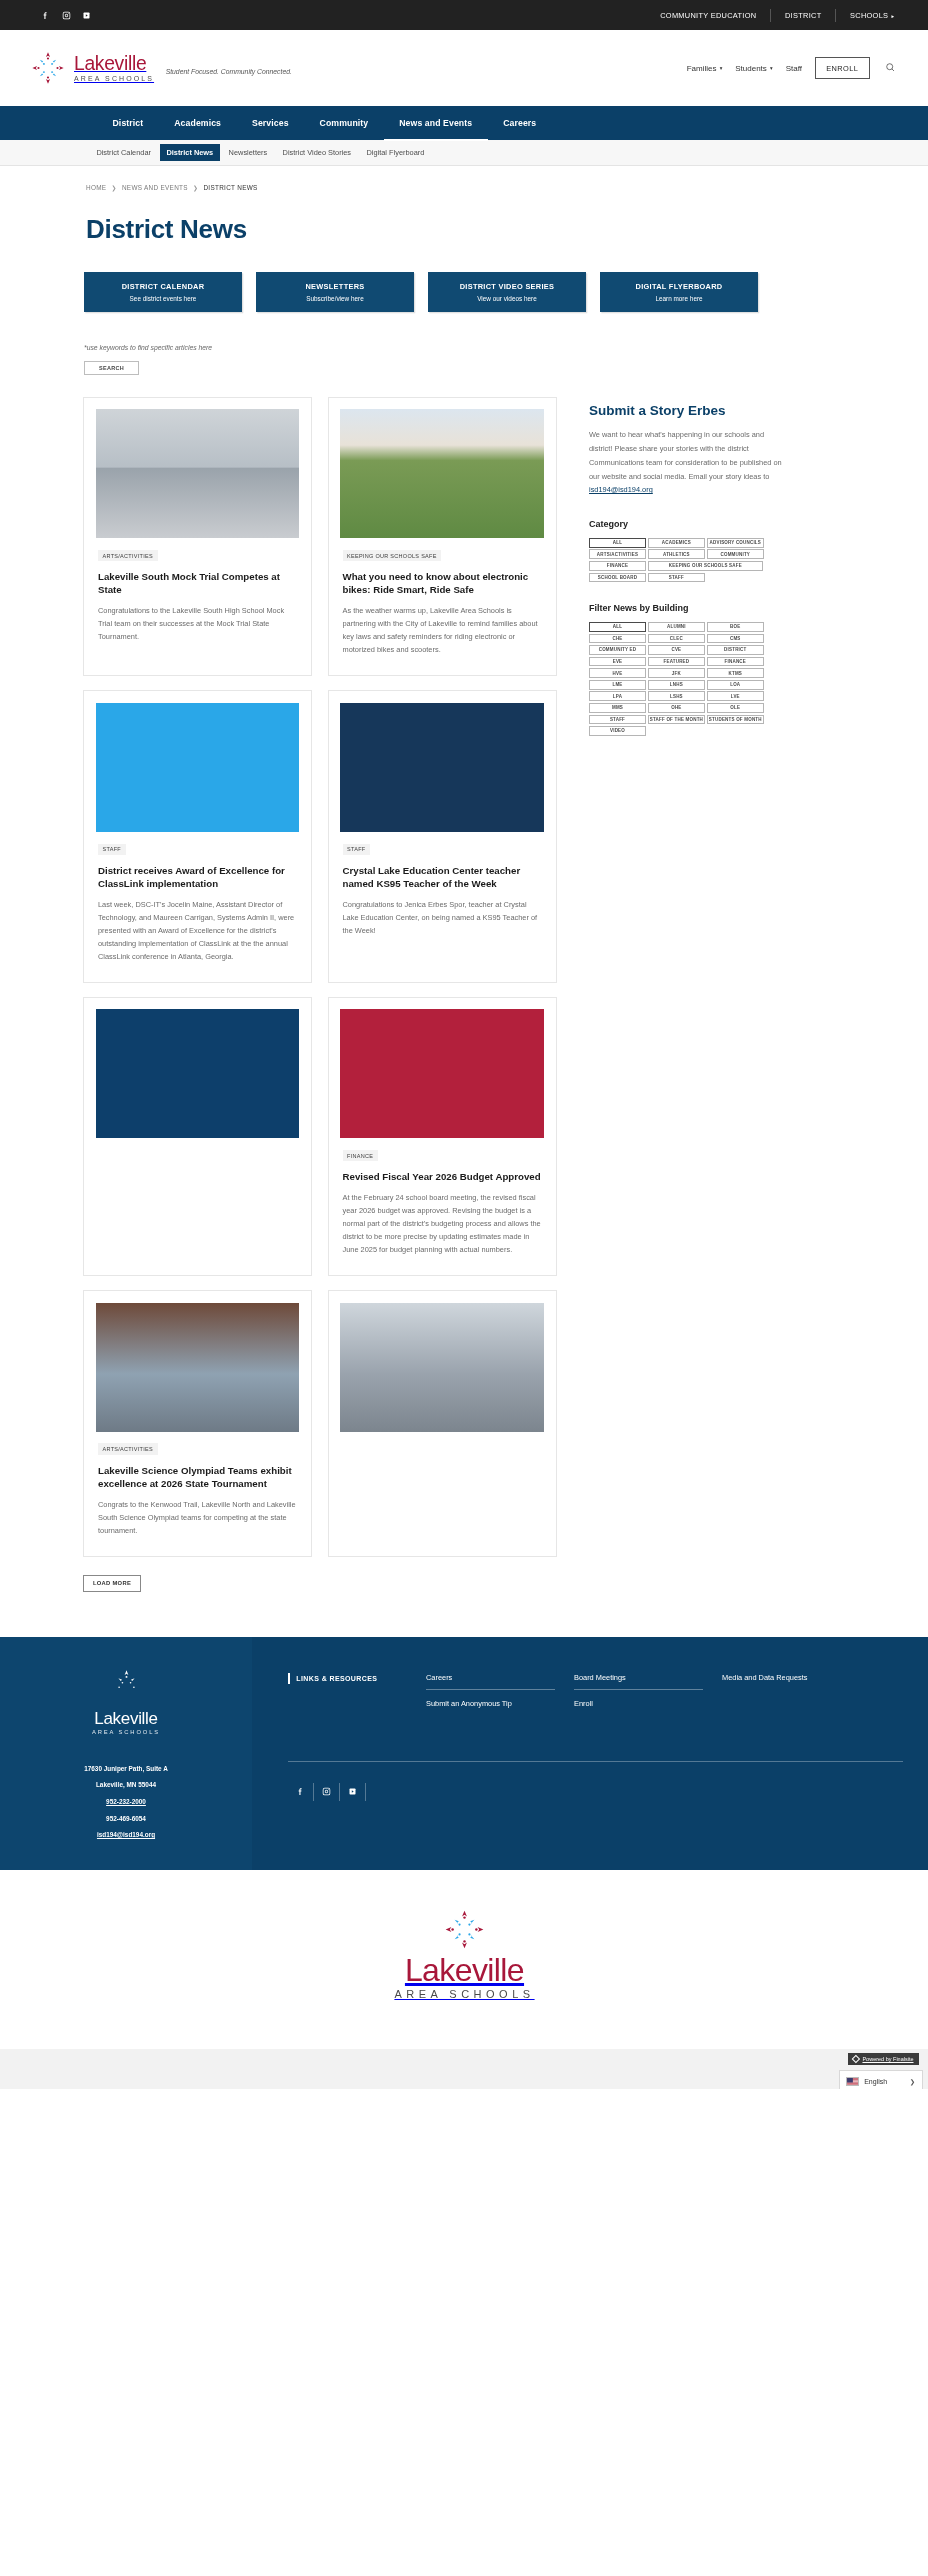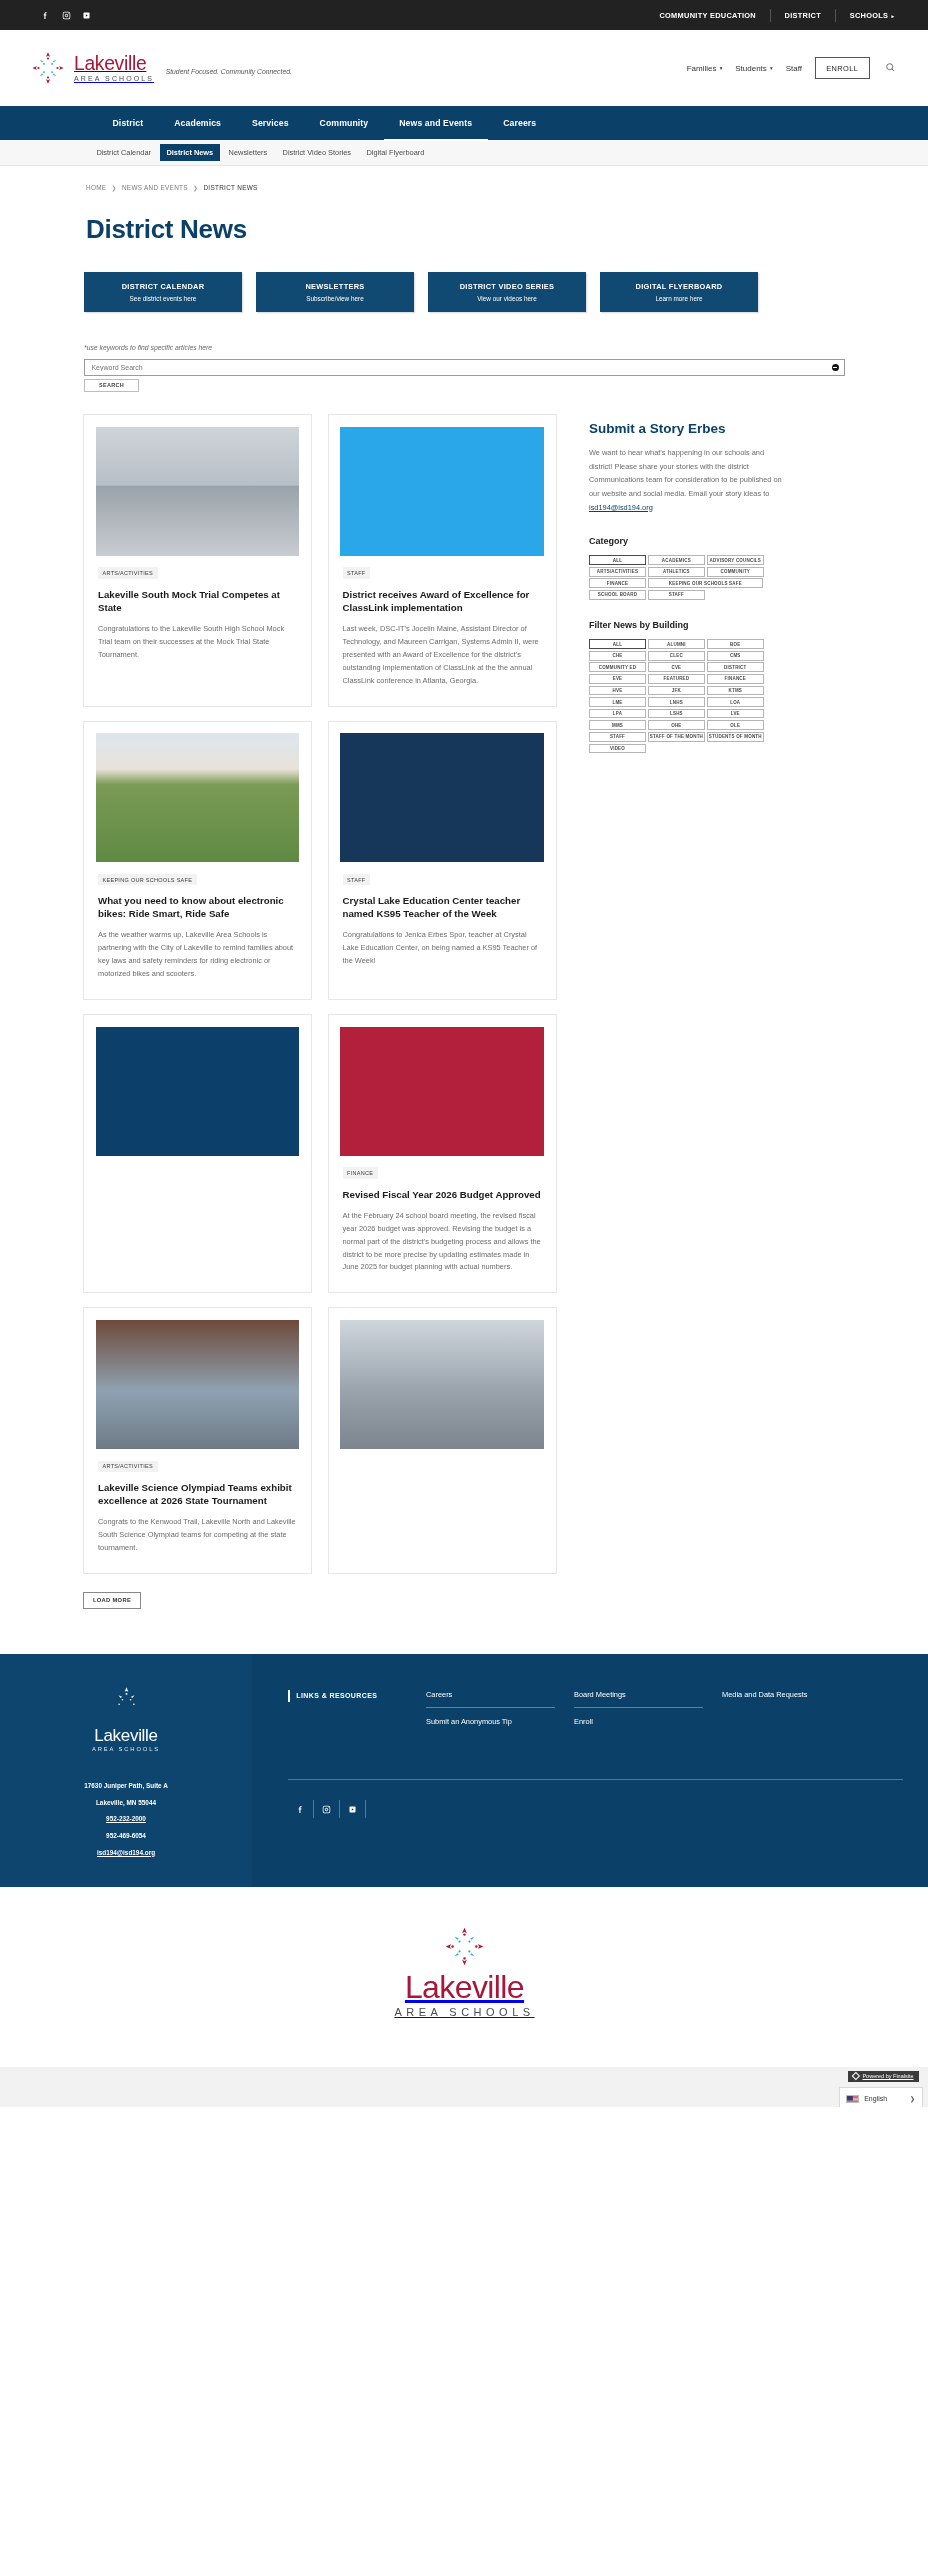--- a/index.html
+++ b/index.html
@@ -15,21 +15,21 @@
   
   .utility-bar {
     height:30px; background:#222222; display:flex; align-items:center;
     padding:0 20.6px;
   }
   .util-social { display:flex; align-items:center; gap:9px; margin-left:19.3px; }
   .util-social .sico { width:11.6px; height:11.6px; display:flex; align-items:center; justify-content:center; color:#fff; }
   .util-social .sico svg { width:9px; height:9px; fill:#fff; }
   .util-right { margin-left:auto; display:flex; align-items:center; }
   .util-link {
-    color:#fff; font-size:7.4px; font-weight:bold; letter-spacing:0.3px;
+    color:#fff; font-size:7.4px; font-weight:normal; letter-spacing:0.3px;
     padding:0 14px; text-decoration:none; white-space:nowrap;
     font-family:"Liberation Sans", sans-serif;
   }
   .util-sep { width:0.6px; height:13px; background:#555; }
   .caret-sm { display:inline-block; margin-left:3.2px; font-size:5.2px; vertical-align:middle; }
 
   
   .header { height:76px; background:#fff; display:flex; align-items:center; padding:0 31px; }
   .brand { display:flex; align-items:center; gap:9px; margin-left:0px; }
   .brand-logo { width:34px; height:34px; position:relative; flex:0 0 34px; }
@@ -323,24 +323,20 @@
       <span class="s">View our videos here</span>
     </a>
     <a class="cta" href="#">
       <span class="t">DIGITAL FLYERBOARD</span>
       <span class="s">Learn more here</span>
     </a>
   </div>
 
   <div class="search-hint">*use keywords to find specific articles here</div>
   <div class="search-wrap">
-    <div class="search-field">
-      <input type="text" placeholder="Keyword Search" style="">
-      <span class="clear-btn"></span>
-    </div>
     <button class="search-btn">SEARCH</button>
   </div>
 
   <div class="content">
 
     <div class="news-col">
       <div class="news-grid">
 
         <article class="card">
           <div class="card-thumb">
@@ -348,37 +344,37 @@
             </div>
           <div class="card-body">
             <span class="tag">ARTS/ACTIVITIES</span>
             <h3 class="card-title">Lakeville South Mock Trial Competes at State</h3>
             <p class="card-text">Congratulations to the Lakeville South High School Mock Trial team on their successes at the Mock Trial State Tournament.</p>
           </div>
         </article>
 
         <article class="card">
           <div class="card-thumb">
+              <div class="ph ph-bike"></div>
+            </div>
+          <div class="card-body">
+            <span class="tag">KEEPING OUR SCHOOLS SAFE</span>
+            <h3 class="card-title">What you need to know about electronic bikes: Ride Smart, Ride Safe</h3>
+            <p class="card-text">As the weather warms up, Lakeville Area Schools is partnering with the City of Lakeville to remind families about key laws and safety reminders for riding electronic or motorized bikes and scooters.</p>
+          </div>
+        </article>
+
+        <article class="card">
+          <div class="card-thumb">
               <div class="ph ph-award"></div>
             </div>
           <div class="card-body">
             <span class="tag">STAFF</span>
             <h3 class="card-title">District receives Award of Excellence for ClassLink implementation</h3>
             <p class="card-text">Last week, DSC-IT's Jocelin Maine, Assistant Director of Technology, and Maureen Carrigan, Systems Admin II, were presented with an Award of Excellence for the district's outstanding implementation of ClassLink at the the annual ClassLink conference in Atlanta, Georgia.</p>
-          </div>
-        </article>
-
-        <article class="card">
-          <div class="card-thumb">
-              <div class="ph ph-bike"></div>
-            </div>
-          <div class="card-body">
-            <span class="tag">KEEPING OUR SCHOOLS SAFE</span>
-            <h3 class="card-title">What you need to know about electronic bikes: Ride Smart, Ride Safe</h3>
-            <p class="card-text">As the weather warms up, Lakeville Area Schools is partnering with the City of Lakeville to remind families about key laws and safety reminders for riding electronic or motorized bikes and scooters.</p>
           </div>
         </article>
 
         <article class="card">
           <div class="card-thumb">
               <div class="ph ph-teacher"></div>
             </div>
           <div class="card-body">
             <span class="tag">STAFF</span>
             <h3 class="card-title">Crystal Lake Education Center teacher named KS95 Teacher of the Week</h3>

